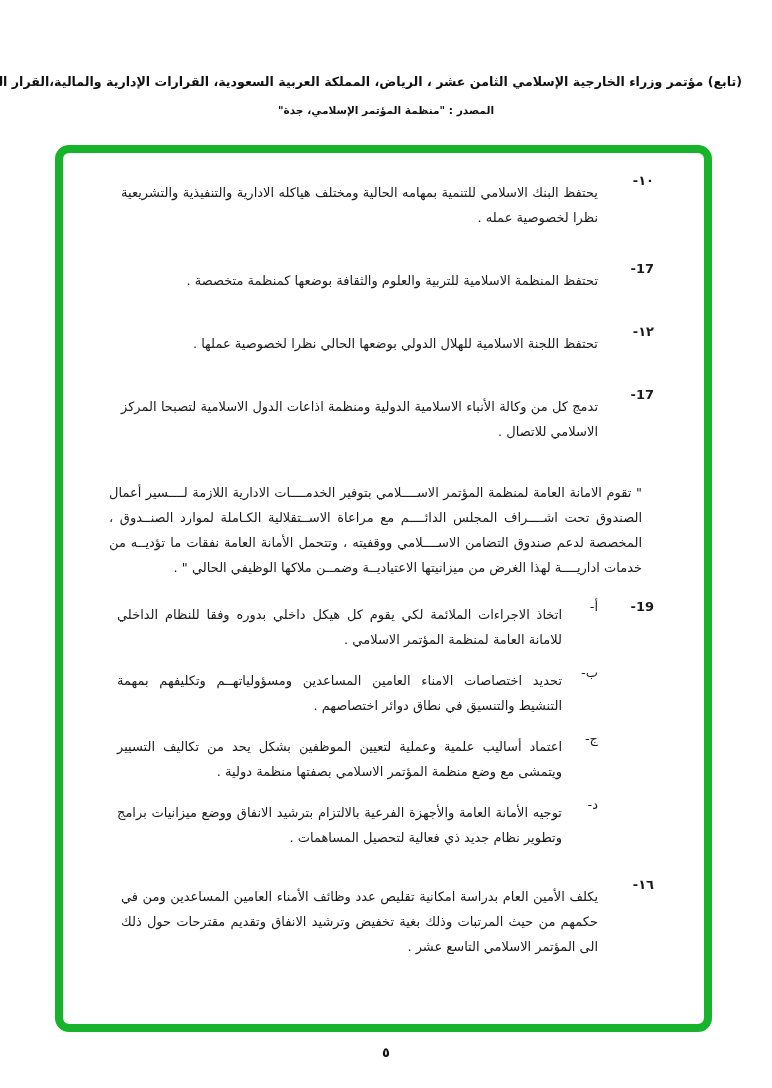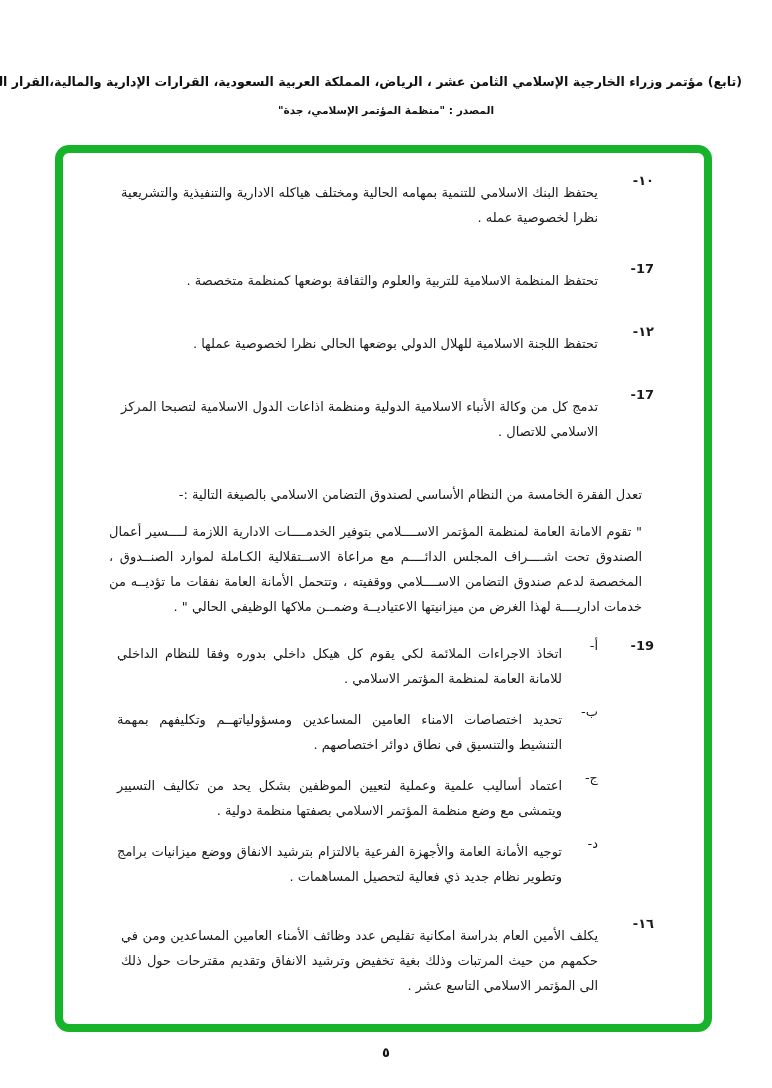--- a/index.html
+++ b/index.html
@@ -147,21 +147,20 @@
 
     <div class="item">
       <span class="item-num">17-</span>
       <div class="item-body">
         <p class="item-text">تدمج كل من وكالة الأنباء الاسلامية الدولية ومنظمة اذاعات الدول الاسلامية لتصبحا المركز الاسلامي للاتصال .</p>
       </div>
     </div>
 
     <div class="item">
       <div class="item-body">
-        <p class="item-text">تعدل الفقرة الخامسة من النظام الأساسي لصندوق التضامن الاسلامي بالصيغة التالية :-</p>
         <p class="quote-text">" تقوم الامانة العامة لمنظمة المؤتمر الاســــلامي بتوفير الخدمــــات الادارية اللازمة لــــسير أعمال الصندوق تحت اشــــراف المجلس الدائــــم مع مراعاة الاســتقلالية الكـاملة لموارد الصنــدوق ، المخصصة لدعم صندوق التضامن الاســــلامي ووقفيته ، وتتحمل الأمانة العامة نفقات ما تؤديــه من خدمات اداريــــة لهذا الغرض من ميزانيتها الاعتياديــة وضمــن ملاكها الوظيفي الحالي " .</p>
       </div>
     </div>
 
     <div class="item">
       <span class="item-num">19-</span>
       <div class="item-body">
         <div class="sub-items">
           <div class="sub-item">
             <span class="sub-letter">أ-</span>

